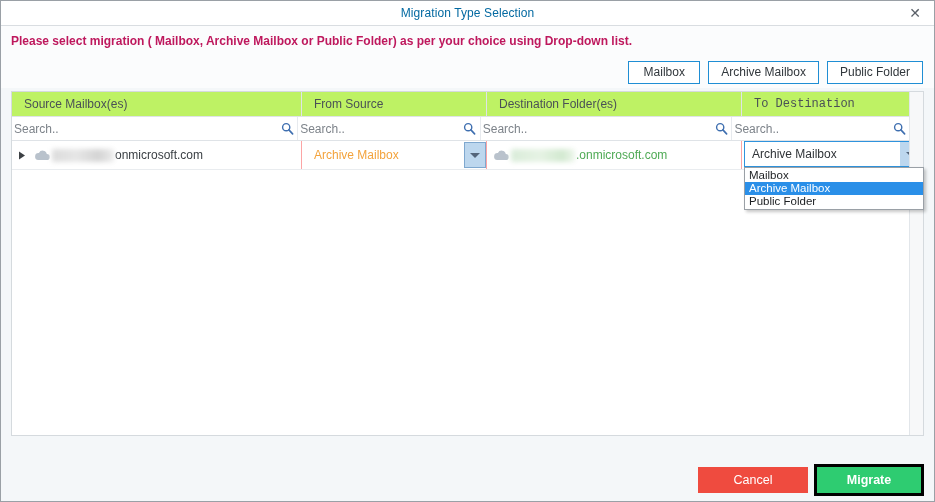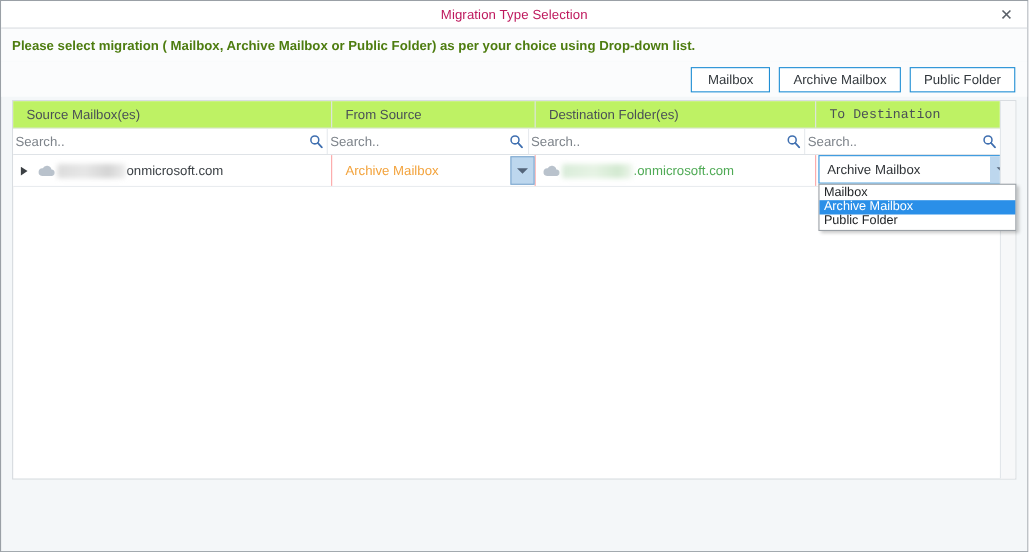--- a/index.html
+++ b/index.html
@@ -27,21 +27,21 @@
     position: relative;
     height: 24px;
     background: #ffffff;
     border-bottom: 1px solid #d9dde1;
     display: flex;
     align-items: center;
     justify-content: center;
   }
   .titlebar-title {
     font-size: 12px;
-    color: #be185d;
+    color: #0369a1;
     letter-spacing: 0.1px;
   }
   .close-btn {
     position: absolute;
     right: 0;
     top: 0;
     width: 38px;
     height: 23px;
     display: flex;
     align-items: center;
@@ -57,21 +57,21 @@
 
   
   .instruction {
     height: 30px;
     display: flex;
     align-items: center;
     padding: 0 10px;
     background: #fbfcfd;
     font-size: 12px;
     font-weight: bold;
-    color: #4d7c0f;
+    color: #be185d;
   }
 
   
   .typebtn-row {
     height: 32px;
     display: flex;
     align-items: center;
     justify-content: flex-end;
     padding: 0 11px 0 0;
     gap: 8px;
@@ -487,14 +487,20 @@
             </div>
           </div>
         </div>
 
       </div>
     </div>
 
     <div class="grid-scroll"></div>
   </div>
 
+  <div class="footer">
+    <button class="btn-cancel">Cancel</button>
+    <span class="migrate-focus">
+      <button class="btn-migrate">Migrate</button>
+    </span>
+  </div>
 
 </div>
 
 </body></html>

